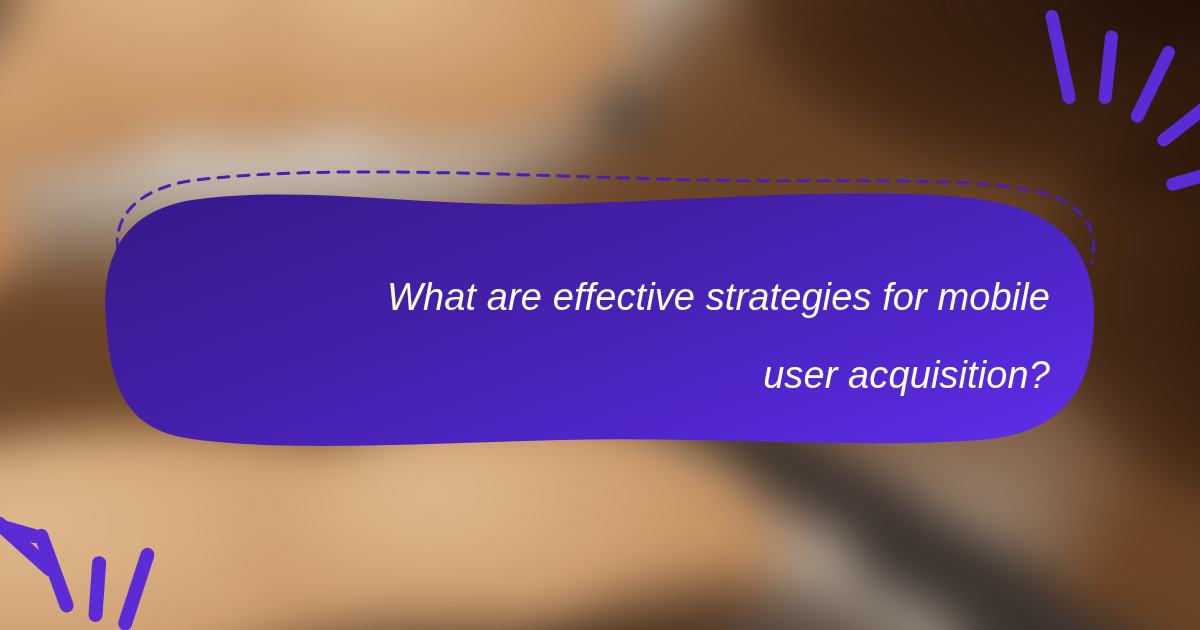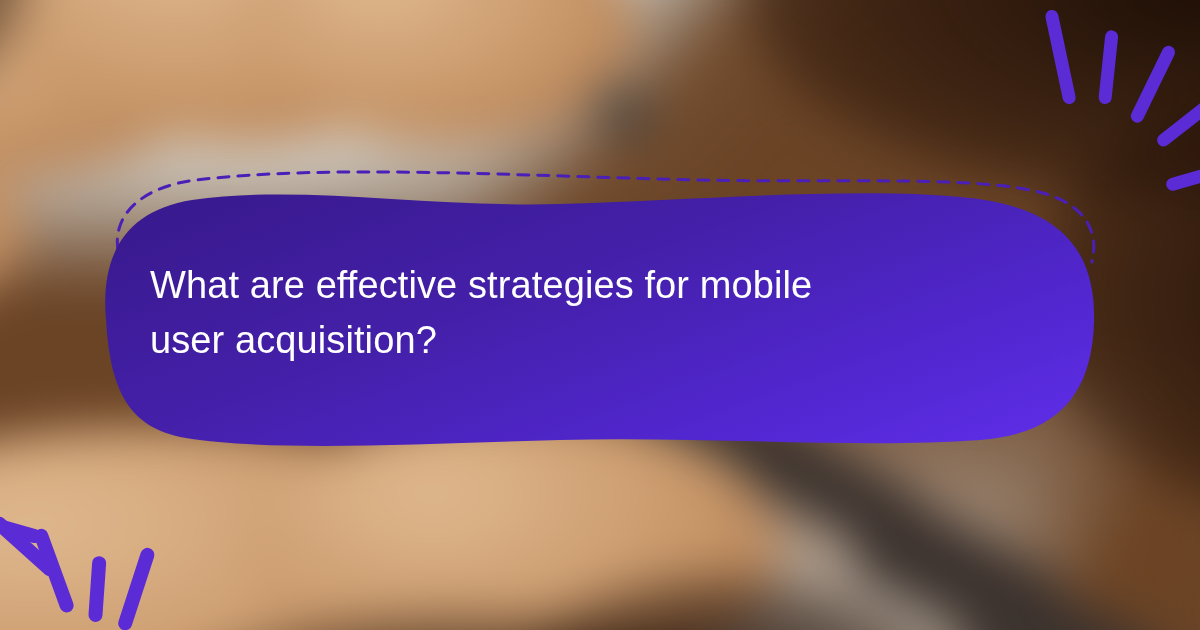--- a/index.html
+++ b/index.html
@@ -131,27 +131,28 @@
     left: 0; top: 0;
     width: 1200px; height: 630px;
   }
 
   
   #headline {
     position: absolute;
     left: 150px;
     top: 258px;
     width: 900px;
-    text-align: left;
+    text-align: right;
     color: #ffffff;
     font-size: 38px;
-    line-height: 55px;
+    line-height: 78px;
     font-weight: 400;
     letter-spacing: .1px;
     white-space: pre-line;
+    font-style: italic;
   }
 </style>
 </head>
 <body>
 
 <div id="card">
 
   <div id="bg">
     <div id="bg-soften">
 

